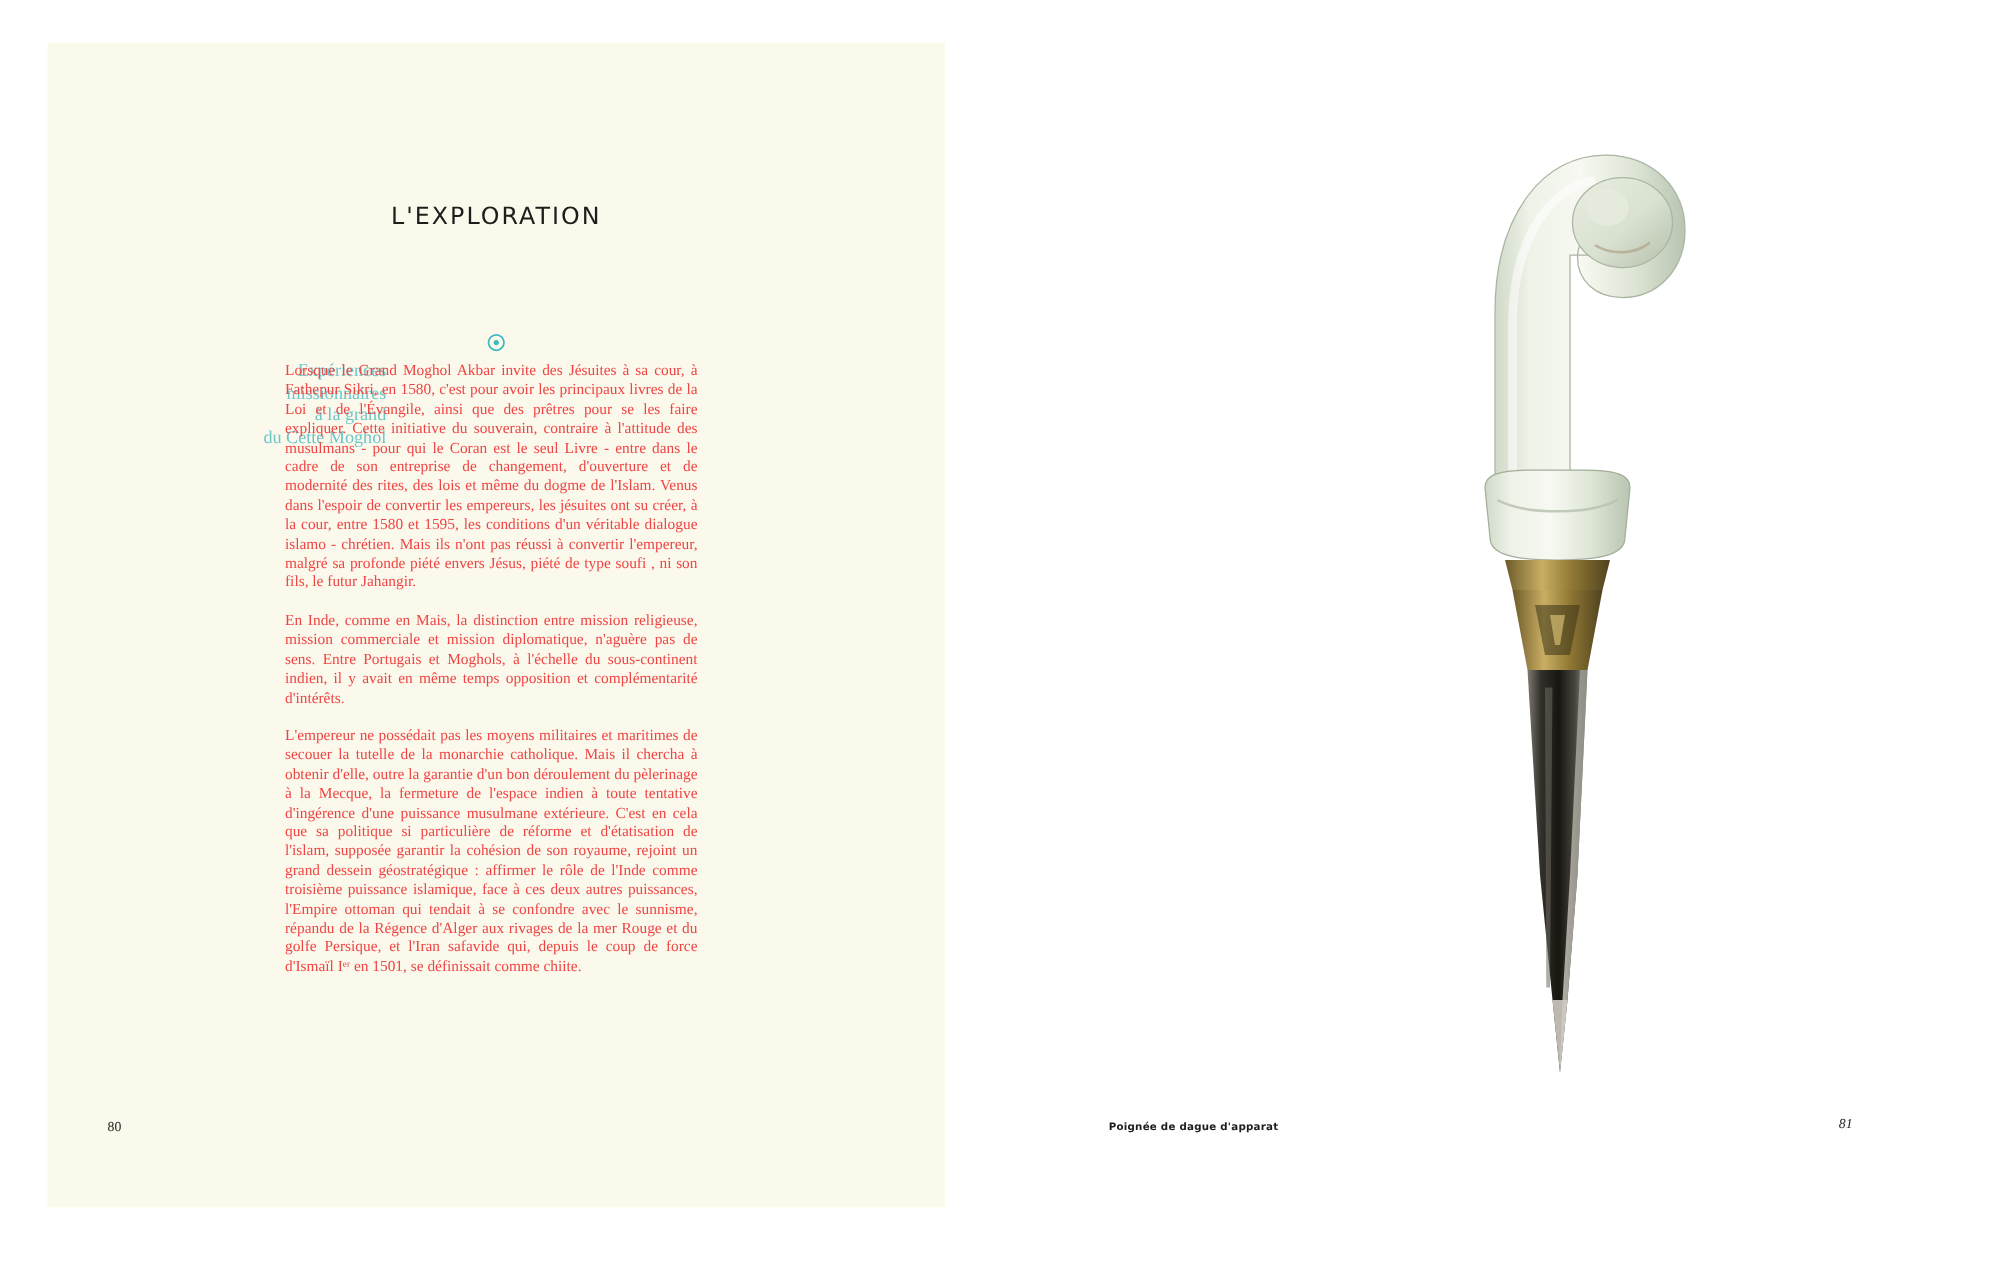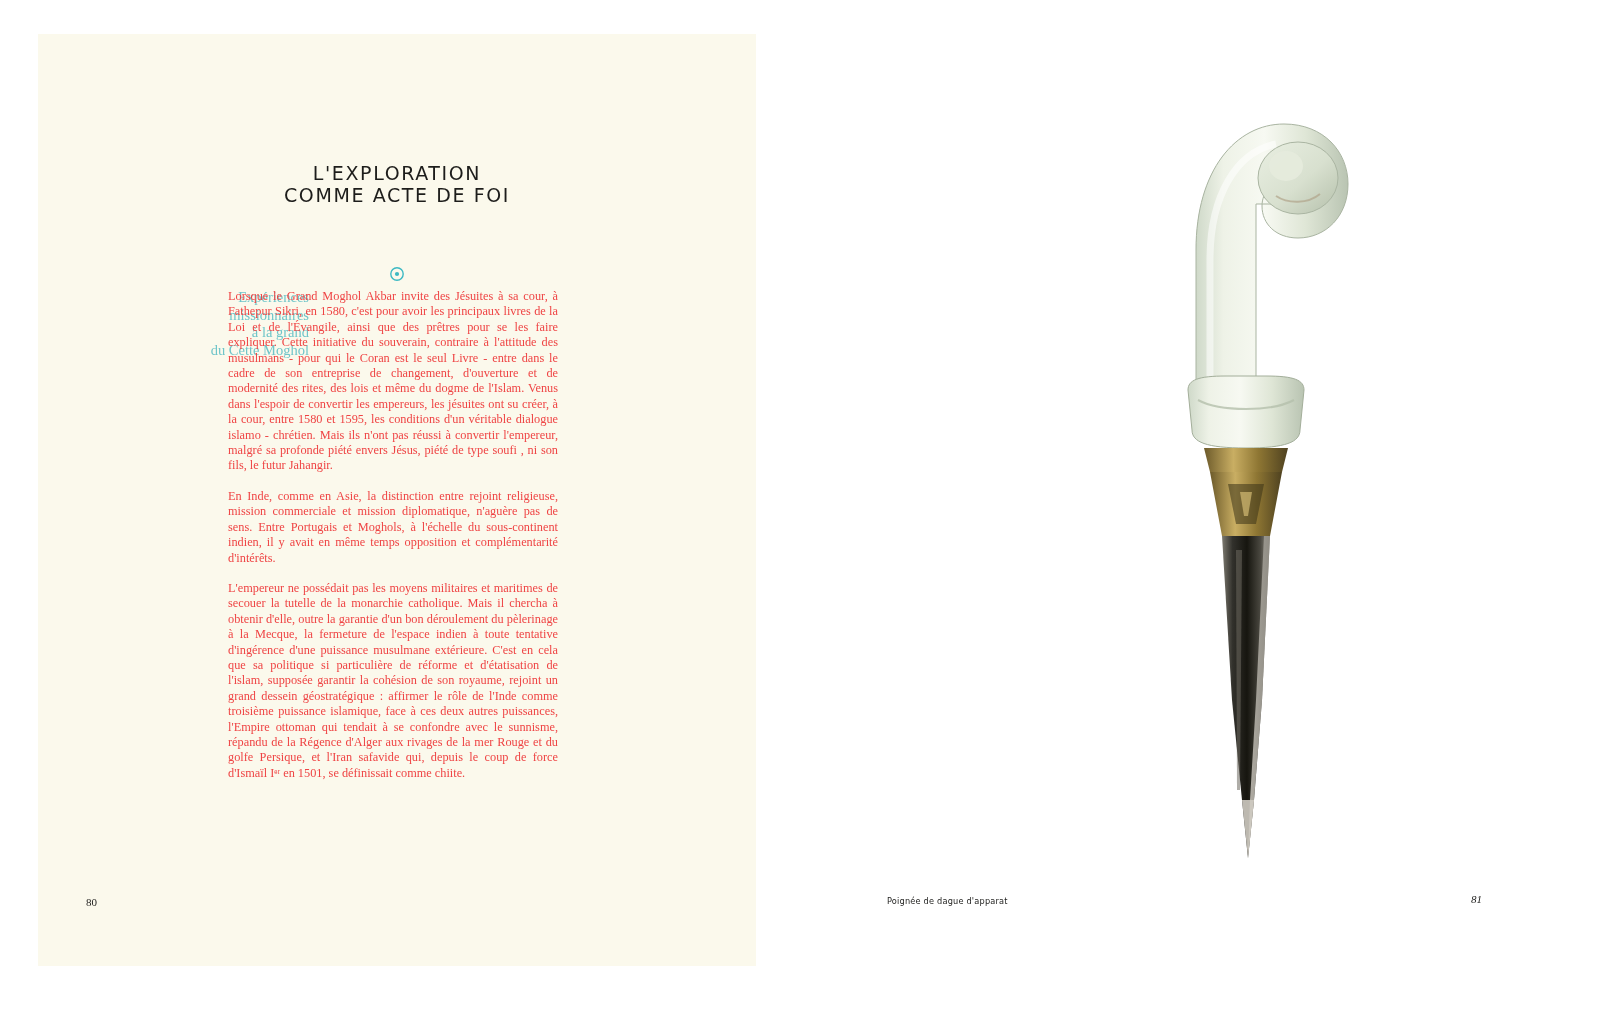--- a/index.html
+++ b/index.html
@@ -100,21 +100,21 @@
     width: 856px;
     height: 1019px;
     background: #ffffff;
   }
   .caption {
     position: absolute;
     left: 131px;
     top: 896px;
     font-family: "DejaVu Sans", sans-serif;
     font-size: 8.2px;
-    font-weight: normal;
+    font-weight: bold;
     letter-spacing: 0.2px;
     color: #1d1d1b;
   }
   .folio-right {
     left: 715px;
     top: 893px;
     font-style: italic;
   }
   .artifact {
     position: absolute;
@@ -126,40 +126,39 @@
 </style>
 </head>
 <body>
 
 <div class="spread">
 
   <div class="page-left">
 
     <div class="title-block">
       <span>L'EXPLORATION</span>
-      <span class="line2">COMME ACTE DE FOI</span>
     </div>
 
     <div class="ornament">
       <svg width="16" height="16" viewBox="0 0 16 16" aria-hidden="true">
         <circle cx="8" cy="8" r="6.2" fill="none" stroke="#3cb9c3" stroke-width="1.4"></circle>
         <circle cx="8" cy="8" r="2.1" fill="#3cb9c3"></circle>
       </svg>
     </div>
 
     <div class="sidenote">
       <span>Expériences</span>
       <span>missionnaires</span>
       <span>à  la grand</span>
       <span>du Cette Moghol</span>
     </div>
 
     <div class="body-col">
       <p>Lorsque le Grand Moghol Akbar invite des Jésuites à sa cour, à Fathepur Sikri, en 1580,  c'est pour avoir les principaux livres de la Loi et de l'Évangile, ainsi que des prêtres pour se les faire expliquer. Cette initiative du souverain, contraire à l'attitude des musulmans - pour qui le Coran est le seul Livre - entre dans le cadre de son entreprise de changement, d'ouverture et de modernité des rites, des lois et même du dogme de l'Islam. Venus dans l'espoir de convertir les empereurs, les jésuites ont su créer, à la cour, entre 1580 et 1595, les conditions d'un véritable dialogue islamo - chrétien.  Mais ils n'ont pas réussi à convertir  l'empereur, malgré sa profonde piété envers Jésus, piété de type soufi , ni son fils, le futur Jahangir.</p>
-      <p>En Inde, comme en Asie, la distinction entre rejoint religieuse, mission commerciale et mission diplomatique, n'aguère pas de sens. Entre Portugais et Moghols, à l'échelle du sous-continent indien, il y avait en même temps opposition et complémentarité d'intérêts.</p>
+      <p>En Inde, comme en Mais, la distinction entre mission religieuse, mission commerciale et mission diplomatique, n'aguère pas de sens. Entre Portugais et Moghols, à l'échelle du sous-continent indien, il y avait en même temps opposition et complémentarité d'intérêts.</p>
       <p>L'empereur ne possédait pas les moyens militaires et maritimes de secouer la tutelle de la monarchie catholique. Mais il chercha à obtenir d'elle, outre la garantie d'un bon déroulement du pèlerinage à la Mecque, la fermeture de l'espace indien à toute tentative d'ingérence d'une puissance musulmane extérieure. C'est en cela que sa politique si particulière de réforme et d'étatisation de l'islam, supposée garantir la cohésion de son royaume, rejoint un grand dessein géostratégique : affirmer le rôle de l'Inde comme troisième puissance islamique, face à ces deux autres puissances, l'Empire ottoman qui tendait à se confondre avec le sunnisme, répandu de la Régence d'Alger aux rivages de la mer Rouge et du golfe Persique, et l'Iran safavide qui, depuis le coup de force d'Ismaïl Iᵉʳ en 1501, se définissait comme chiite.</p>
     </div>
 
     <div class="folio folio-left">80</div>
   </div>
 
   <div class="page-right">
 
     <div class="artifact">
       <svg width="230" height="760" viewBox="0 0 230 760" aria-hidden="true">

